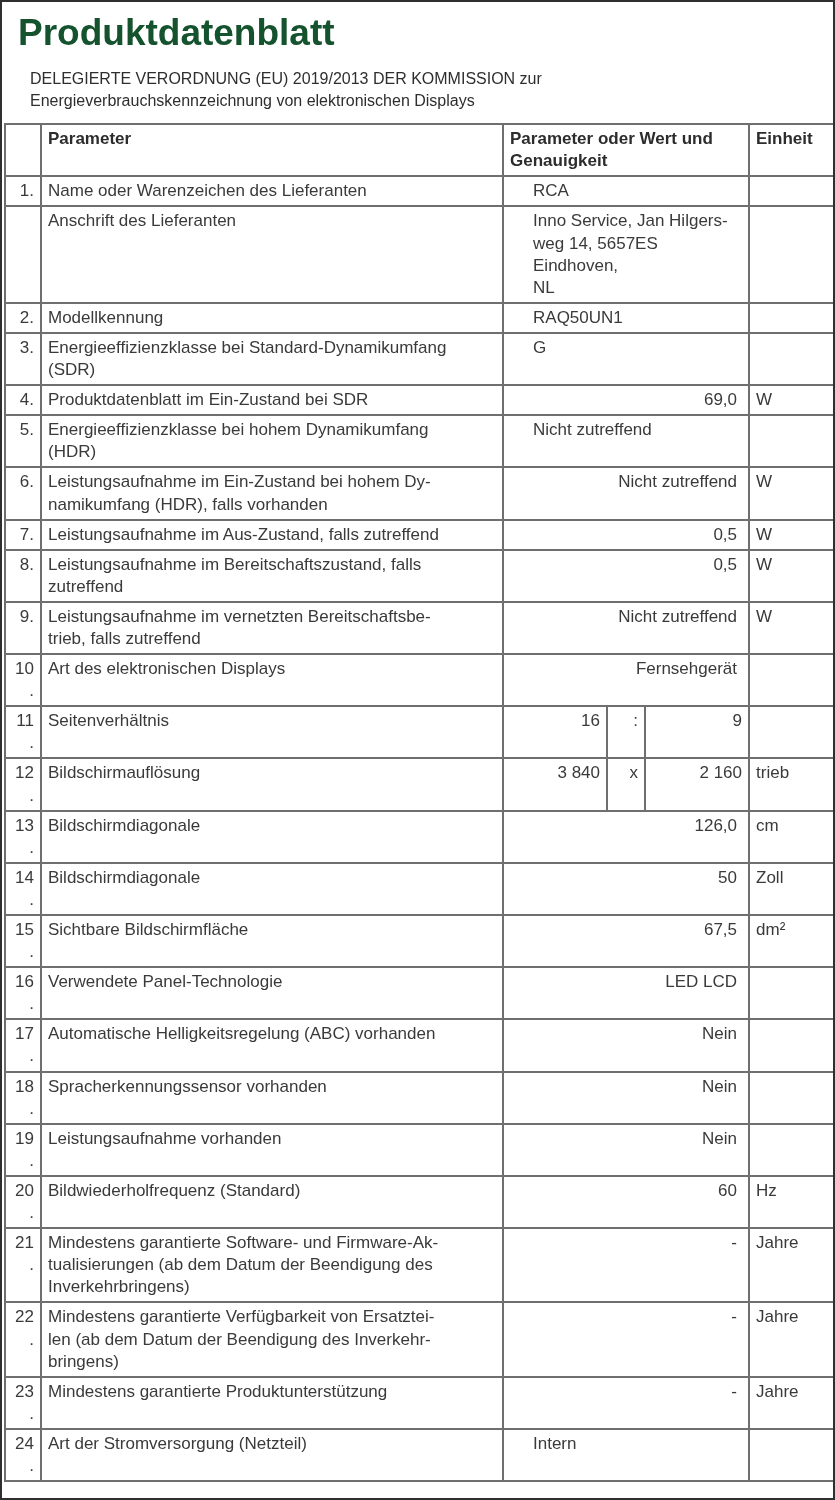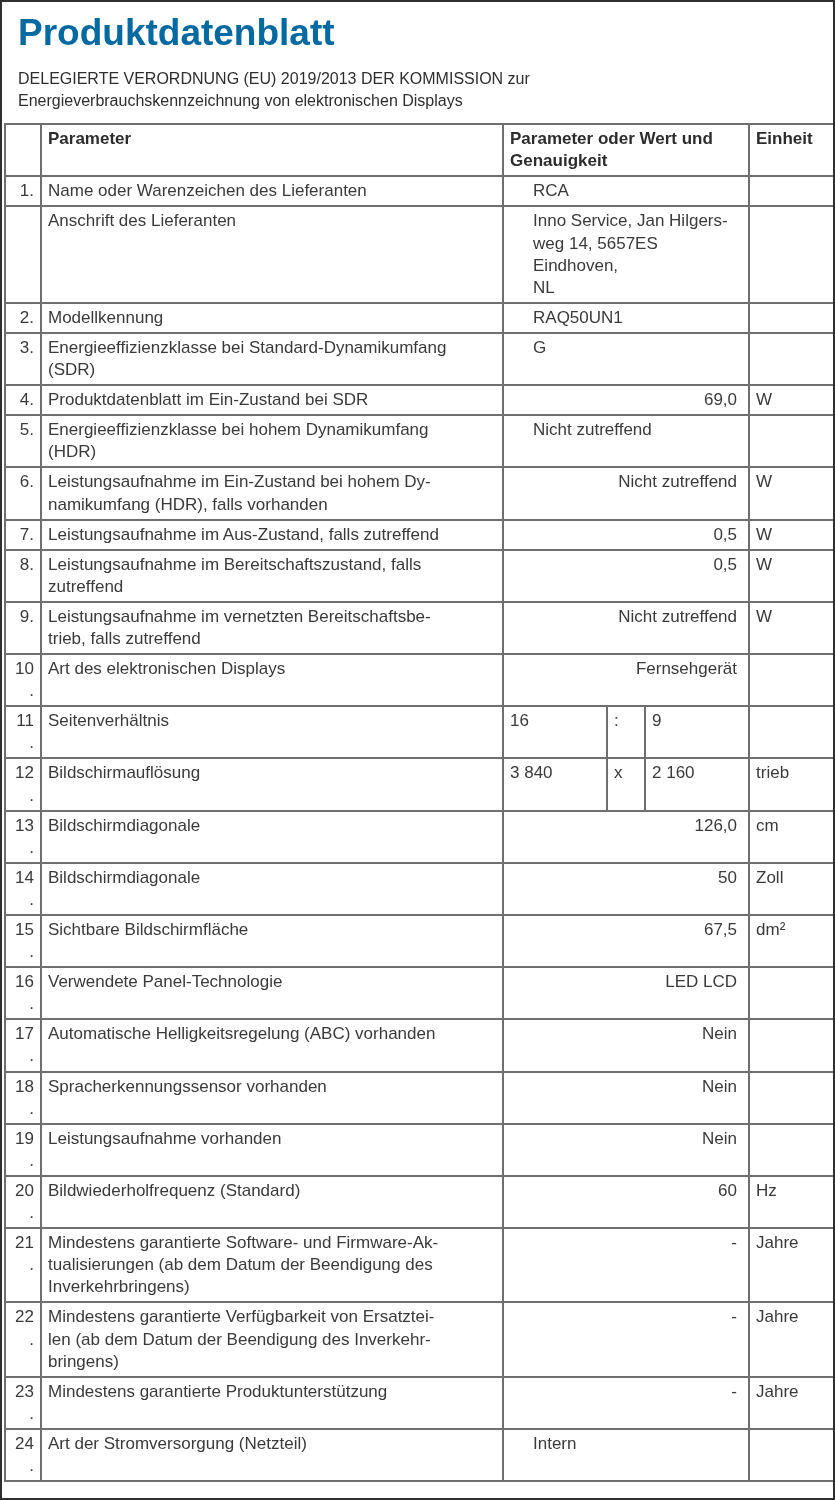--- a/index.html
+++ b/index.html
@@ -8,50 +8,50 @@
     width:835px;height:1500px;box-sizing:border-box;
     border:2px solid #2f2f2f;background:#fff;
     padding:6px 2px 2px 2px;overflow:hidden;
   }
   .page-header{padding:4px 0 0 12px;}
   h1.title{
     margin:0 0 14px 2px;
     font-size:37px;font-weight:700;letter-spacing:0px;
   }
   .subtitle{
-    margin:0 0 12px 2px;
+    margin:0 0 12px 14px;
     font-size:16px;line-height:1.35;color:#2e2e2e;
   }
   table.datasheet{
     border-collapse:collapse;table-layout:fixed;
     width:829px;margin:0 auto;
   }
   table.datasheet th, table.datasheet td{
     border:2px solid #6f6f6f;
     font-size:17px;line-height:1.3;
     vertical-align:top;
     padding:3px 6px;
     white-space:pre-line;
     overflow:hidden;
     word-wrap:break-word;
   }
   th{font-weight:700;text-align:left;color:#2c2c2c;padding-top:5px;border-radius:15px;}
   th.param, td.param{padding-left:11px;}
   td.num{text-align:right;padding-right:8px;}
   td.value.left{text-align:left;padding-left:29px;}
   td.value.right{text-align:right;padding-right:11px;padding-left:28px;}
-  td.part{text-align:left;padding-left:2px;padding-right:2px;}
+  td.part{text-align:right;padding-left:2px;padding-right:2px;}
   td.unit, th.unit{padding-left:9px;}
 </style>
 </head>
 <body>
 
 <div class="page">
   <div class="page-header">
-    <h1 class="title" style="color: #0369a1;">Produktdatenblatt</h1>
+    <h1 class="title" style="color: #14532d;">Produktdatenblatt</h1>
     <p class="subtitle"><span>DELEGIERTE VERORDNUNG (EU) 2019/2013 DER KOMMISSION zur</span><br><span>Energieverbrauchskennzeichnung von elektronischen Displays</span></p>
   </div>
 
   <table class="datasheet">
     <colgroup>
       <col style="width:36px">
       <col style="width:43px">
       <col style="width:419px">
       <col style="width:104px">
       <col style="width:38px">

